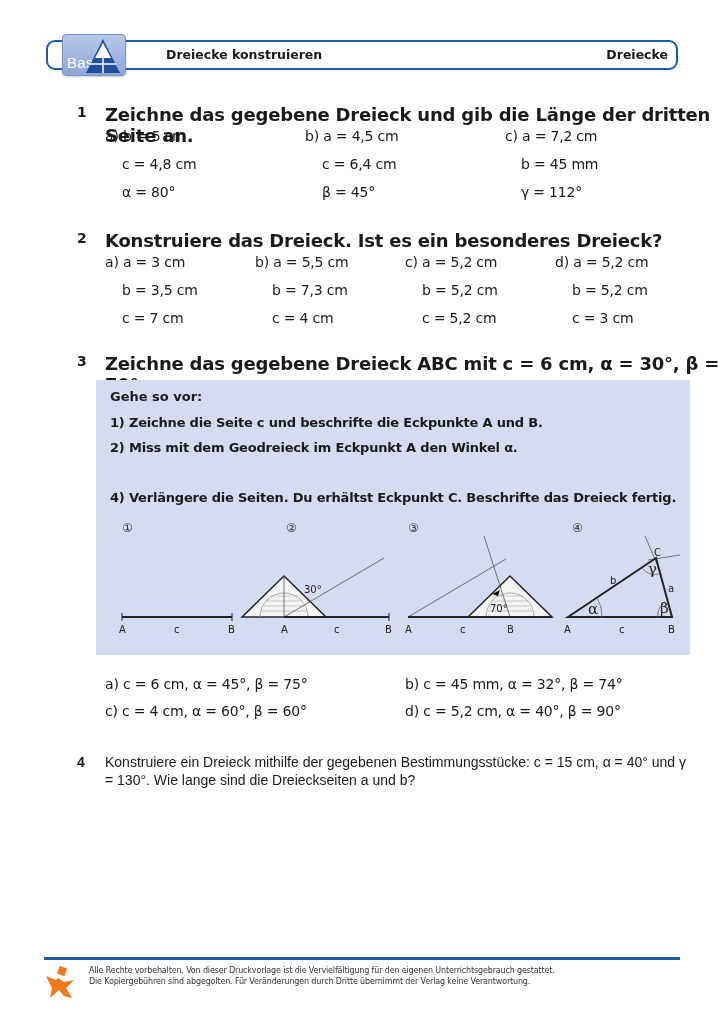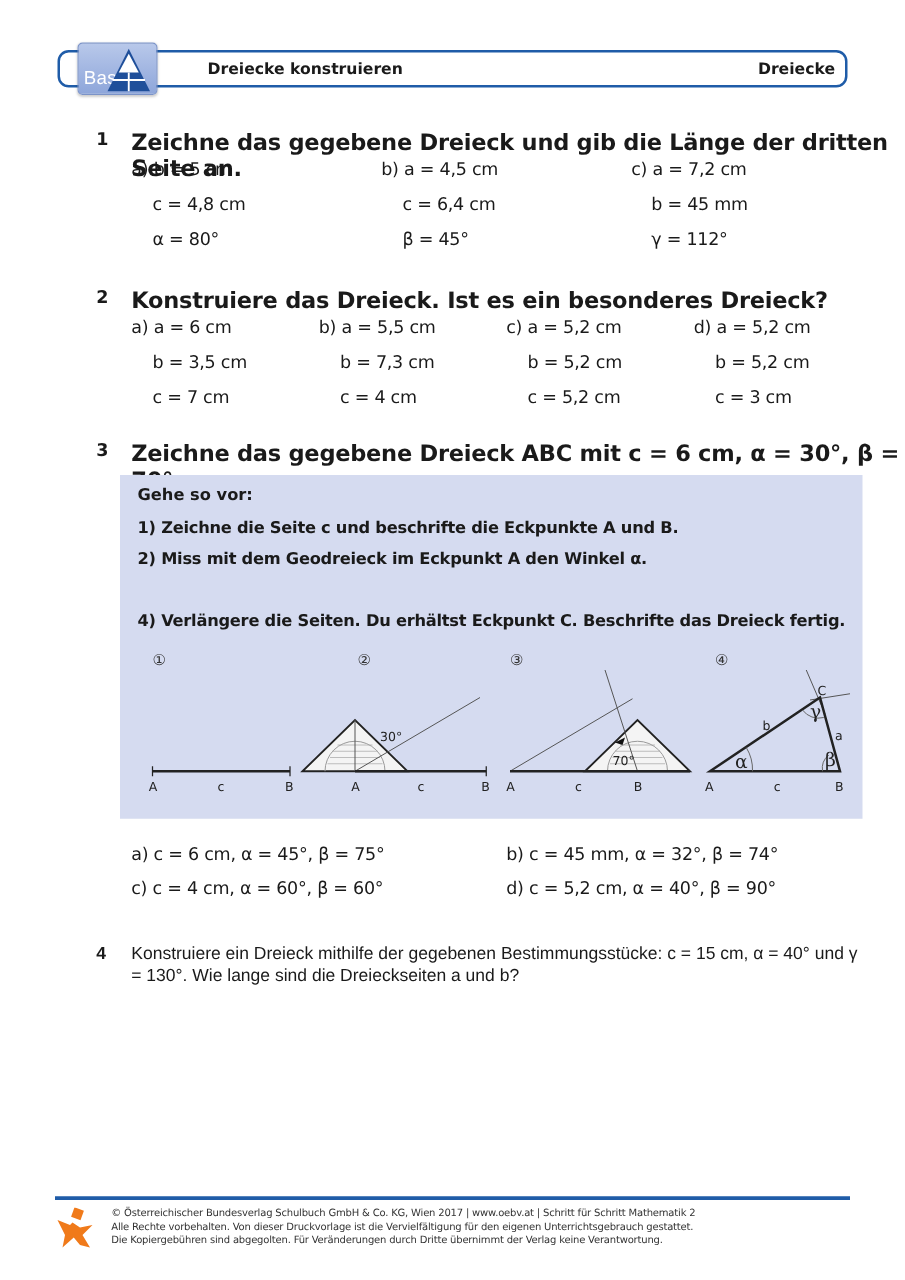--- a/index.html
+++ b/index.html
@@ -108,21 +108,21 @@
 <div>
   <span class="item" style="left:505px;top:128px"><span>c)</span> <span>a = 7,2 cm</span></span>
   <span class="item" style="left:521px;top:156px">b = 45 mm</span>
   <span class="item" style="left:521px;top:184px">γ = 112°</span>
 </div>
 
 <div class="task-num" style="top:230px">2</div>
 <div class="task-title" style="top:230px">Konstruiere das Dreieck. Ist es ein besonderes Dreieck?</div>
 
 <div>
-  <span class="item" style="left:105px;top:254px"><span>a)</span> <span>a = 6 cm</span></span>
+  <span class="item" style="left:105px;top:254px"><span>a)</span> <span>a = 3 cm</span></span>
   <span class="item" style="left:122px;top:282px">b = 3,5 cm</span>
   <span class="item" style="left:122px;top:310px">c = 7 cm</span>
 </div>
 <div>
   <span class="item" style="left:255px;top:254px"><span>b)</span> <span>a = 5,5 cm</span></span>
   <span class="item" style="left:272px;top:282px">b = 7,3 cm</span>
   <span class="item" style="left:272px;top:310px">c = 4 cm</span>
 </div>
 <div>
   <span class="item" style="left:405px;top:254px"><span>c)</span> <span>a = 5,2 cm</span></span>
@@ -217,16 +217,15 @@
 
 <div class="task4-num">4</div>
 <div class="task4-text">Konstruiere ein Dreieck mithilfe der gegebenen Bestimmungsstücke: c = 15 cm, α = 40° und γ = 130°. Wie lange sind die Dreieckseiten a und b?</div>
 
 <div class="footer-rule"></div>
 <svg class="footer-logo" width="32" height="34" viewBox="0 0 32 34">
   <rect x="14" y="1" width="8" height="8" fill="#f07a1a" transform="rotate(20 18 5)"></rect>
   <polygon points="2,10 12,14 14,12 20,16 30,14 22,22 28,32 20,30 15,24 6,32 8,22" fill="#f07a1a"></polygon>
 </svg>
 <div class="footer-text">
-  <div>© Österreichischer Bundesverlag Schulbuch GmbH &amp; Co. KG, Wien 2017 | www.oebv.at | Schritt für Schritt Mathematik 2</div>
   <div>Alle Rechte vorbehalten. Von dieser Druckvorlage ist die Vervielfältigung für den eigenen Unterrichtsgebrauch gestattet.</div>
   <div>Die Kopiergebühren sind abgegolten. Für Veränderungen durch Dritte übernimmt der Verlag keine Verantwortung.</div>
 </div>
 
 </body></html>

